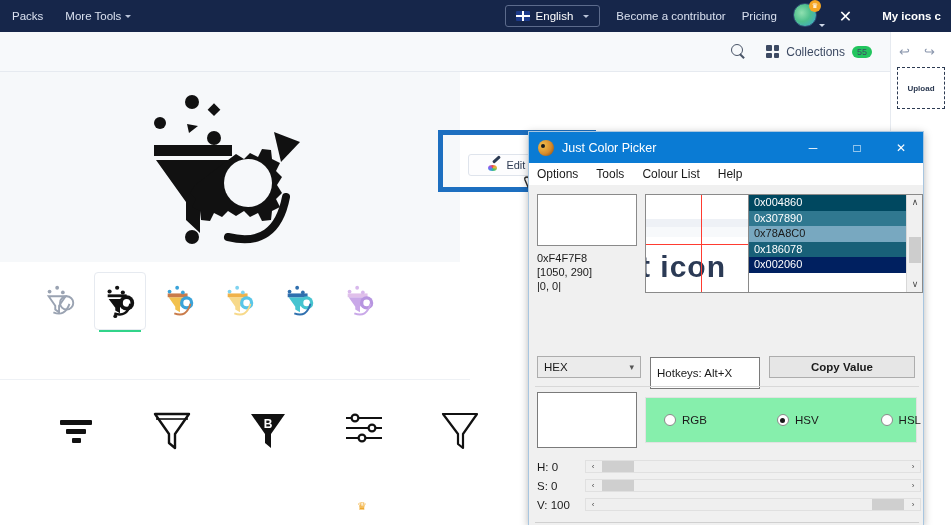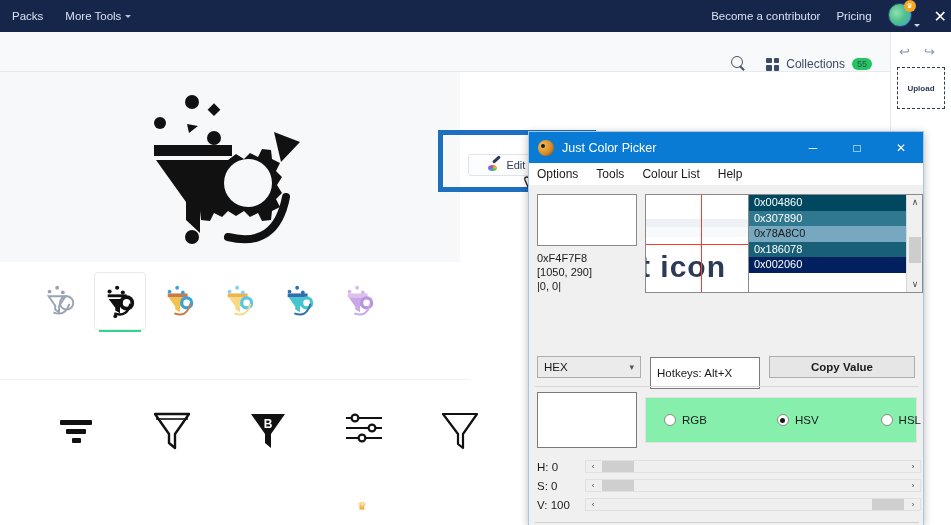--- a/index.html
+++ b/index.html
@@ -45,21 +45,21 @@
   .close-x { color:#ffffff; font-size: 16px; padding: 0 4px; cursor:pointer; }
   .myicons-tab {
     background:#16264a; color:#ffffff; font-size:11.5px; font-weight:bold;
     height:32px; display:flex; align-items:center; padding: 0 10px;
   }
 
   
   .subbar {
     position:absolute; left:0; top:32px; width: 890px; height: 40px;
     background:#f7f9fb; border-bottom: 1px solid #e6eaf0;
-    display:flex; align-items:flex-end; justify-content:flex-end; gap:20px; padding-right: 18px;
+    display:flex; align-items:center; justify-content:flex-end; gap:20px; padding-right: 18px;
   }
   .search-ic { width:15px; height:15px; position:relative; cursor:pointer; }
   .search-ic:before { content:""; position:absolute; left:0; top:0; width:10px; height:10px; border:1.6px solid #4a5568; border-radius:50%;}
   .search-ic:after { content:""; position:absolute; left:9px; top:9px; width:6px; height:1.6px; background:#4a5568; transform:rotate(45deg); transform-origin:left center;}
   .collections { display:flex; align-items:center; gap:7px; color:#3d4a63; font-size:12px; cursor:pointer;}
   .grid-ic { width:13px; height:13px; display:grid; grid-template-columns:1fr 1fr; grid-template-rows:1fr 1fr; gap:2px;}
   .grid-ic i { background:#3d4a63; border-radius:1px; display:block;}
   .count-pill { background:#22c55e; color:#3d4a63; font-size:9px; border-radius:8px; padding:1px 5px; }
 
   
@@ -203,28 +203,34 @@
 <body>
 
 <div id="root">
 
   <div class="topnav">
     <div class="topnav-left">
       <span class="nav-link"><span>Packs</span></span>
       <span class="nav-link"><span>More Tools</span><i class="caret-sm"></i></span>
     </div>
     <div class="topnav-right">
+      <div class="lang-box">
+        <span class="flag"></span>
+        <span>English</span>
+        <i class="caret-sm"></i>
+      </div>
       <span class="nav-link">Become a contributor</span>
       <span class="nav-link">Pricing</span>
       <div class="avatar-wrap">
         <div class="avatar"></div>
         <div class="crown-badge">♛</div>
         <i class="avatar-caret"></i>
       </div>
       <span class="close-x">✕</span>
+      <div class="myicons-tab">My icons c</div>
     </div>
   </div>
 
   <div class="subbar">
     <span class="search-ic"></span>
     <span class="collections">
       <span class="grid-ic">
           <i></i>
           <i></i>
           <i></i>

